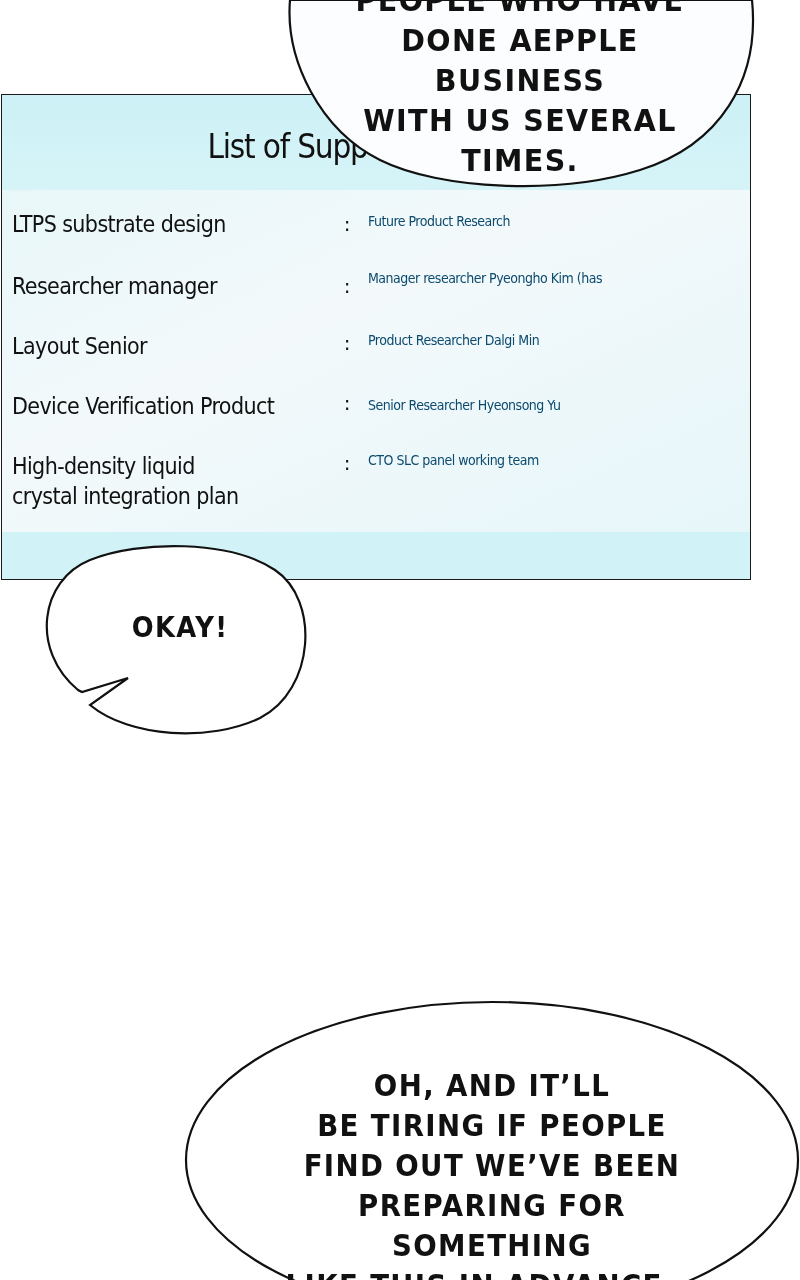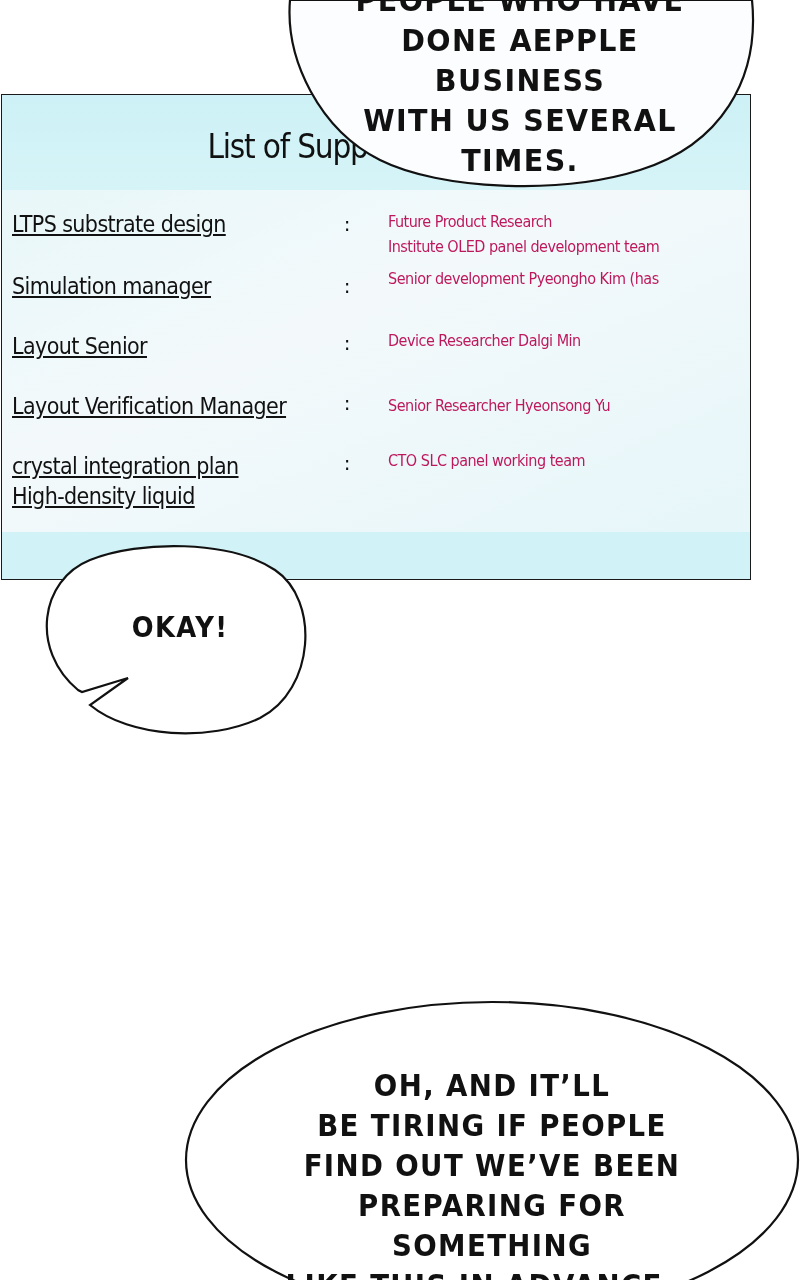--- a/index.html
+++ b/index.html
@@ -29,30 +29,30 @@
     background: linear-gradient(to bottom right, #e8f7f9, #f3f9fb 40%, #e6f6f9);
   }
   .card-footer {
     position: absolute; left: 0; right: 0; top: 437px; bottom: 0;
     background: #d1f2f6;
   }
   .row { position: absolute; left: 10px; right: 10px; }
   .row .label {
     position: absolute; left: 0; width: 330px;
     font-family: "DejaVu Sans Condensed", "DejaVu Sans", sans-serif;
-    font-size: 23px; line-height: 30px; color: #111; letter-spacing: -0.6px; text-decoration: underline;
+    font-size: 23px; line-height: 30px; color: #111; letter-spacing: -0.6px;
   }
   .row .colon {
     position: absolute; left: 328px; width: 14px; text-align: center;
     font-size: 20px; line-height: 26px; color: #111;
   }
   .row .value {
-    position: absolute; left: 376px; width: 390px;
+    position: absolute; left: 356px; width: 390px;
     font-family: "DejaVu Sans Condensed", "DejaVu Sans", sans-serif;
-    font-size: 16px; line-height: 25px; color: #be185d; letter-spacing: -0.5px;
+    font-size: 14px; line-height: 25px; color: #0c4a6e; letter-spacing: -0.5px;
   }
   .bubble-svg { position: absolute; left: 0; top: 0; }
   .bubble-text {
     position: absolute; text-align: center;
     font-family: "DejaVu Sans", sans-serif; font-weight: bold;
     color: #111; letter-spacing: 1.5px;
     transform: scaleX(0.92);
   }
 </style>
 </head>
@@ -62,52 +62,51 @@
   <div class="card-header"></div>
   <div class="card-title">List of Support Personnel</div>
   <div class="card-body"></div>
   <div class="card-footer"></div>
 
   <div class="row" style="top:114px">
     <div class="label">LTPS substrate design</div>
     <div class="colon" style="top:2px">:</div>
     <div class="value" style="top:0px">
       <div>Future Product Research</div>
-      <div>Institute OLED panel development team</div>
     </div>
   </div>
 
   <div class="row" style="top:176px">
-    <div class="label">Simulation manager</div>
+    <div class="label">Researcher manager</div>
     <div class="colon" style="top:2px">:</div>
     <div class="value" style="top:-5px">
-      <div>Senior development Pyeongho Kim (has</div>
+      <div>Manager researcher Pyeongho Kim (has</div>
     </div>
   </div>
 
   <div class="row" style="top:236px">
     <div class="label">Layout Senior</div>
     <div class="colon" style="top:-1px">:</div>
     <div class="value" style="top:-3px">
-      <div>Device Researcher Dalgi Min</div>
+      <div>Product Researcher Dalgi Min</div>
     </div>
   </div>
 
   <div class="row" style="top:296px">
-    <div class="label">Layout Verification Manager</div>
+    <div class="label">Device Verification Product</div>
     <div class="colon" style="top:-1px">:</div>
     <div class="value" style="top:2px">
       <div>Senior Researcher Hyeonsong Yu</div>
     </div>
   </div>
 
   <div class="row" style="top:356px">
     <div class="label">
+      <div>High-density liquid</div>
       <div>crystal integration plan</div>
-      <div>High-density liquid</div>
     </div>
     <div class="colon" style="top:-1px">:</div>
     <div class="value" style="top:-3px">
       <div>CTO SLC panel working team</div>
     </div>
   </div>
 </div>
 
 <svg class="bubble-svg" width="800" height="1280">
 

